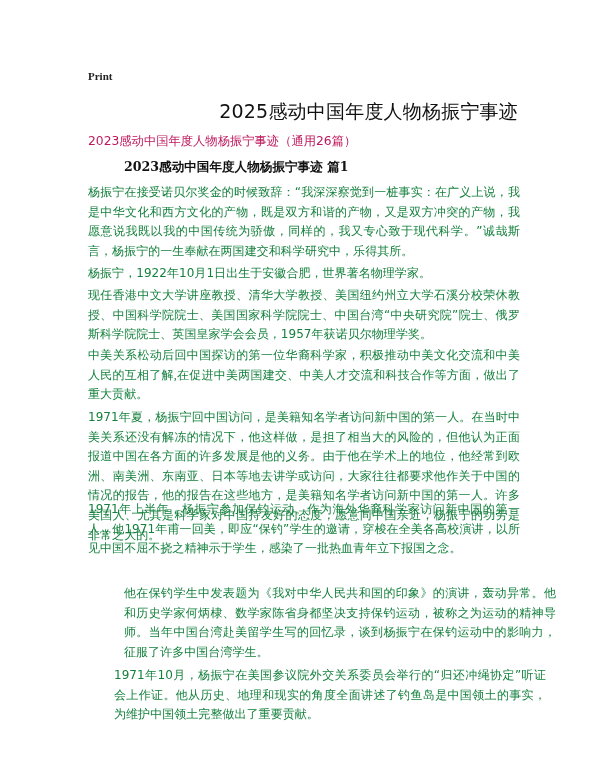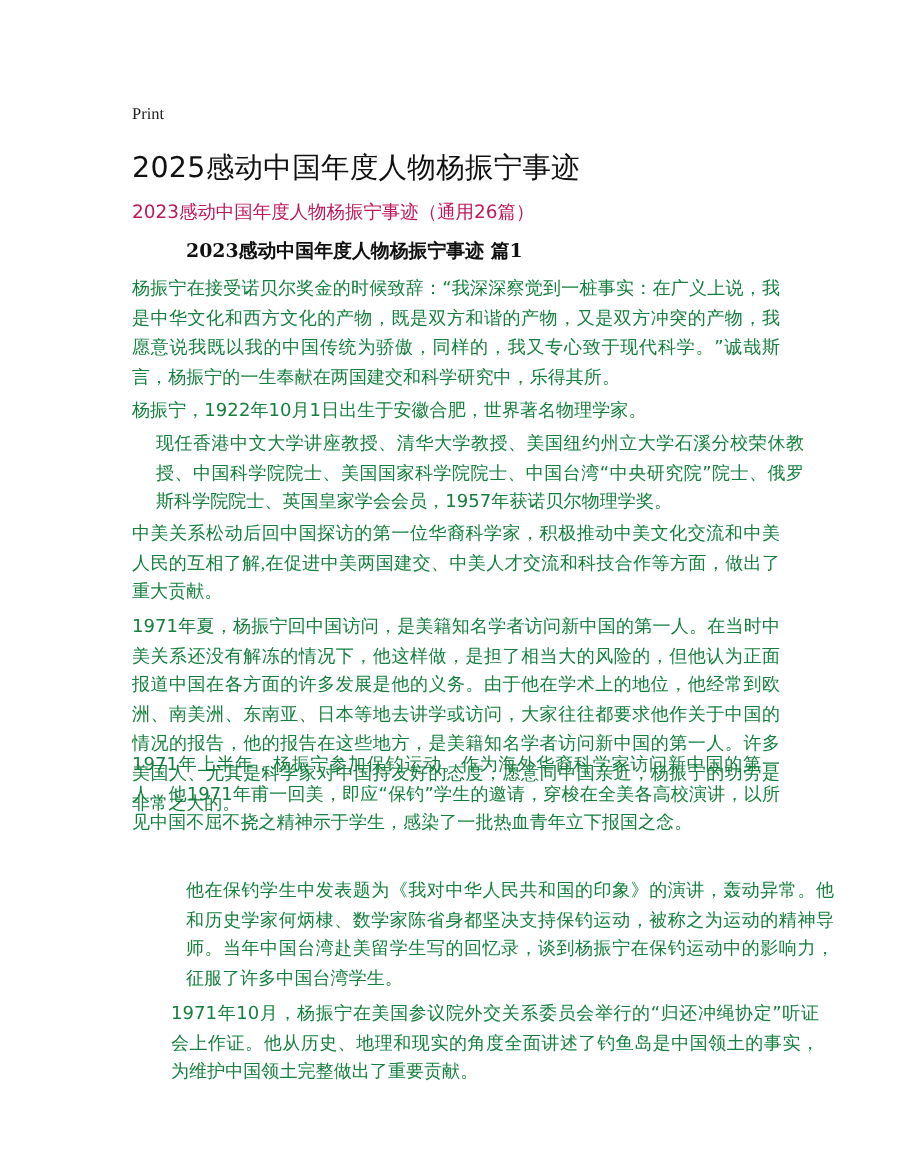--- a/index.html
+++ b/index.html
@@ -1,38 +1,38 @@
 <!DOCTYPE html>
 <html><head>
 <meta charset="utf-8">
 <style>
   html, body { margin:0; padding:0; background:#ffffff; }
   body { width:600px; height:776px; overflow:hidden; position:relative;
          font-family:"DejaVu Sans", sans-serif; color:#1a1a1a; }
   .page { position:absolute; left:88px; top:0; width:430px; }
   .print { position:absolute; top:70px; left:0; font-family:"Liberation Serif", serif;
-           font-size:11px; color:#222; }
-  .title { position:absolute; top:99px; left:0; width:430px; text-align:left;
+           font-size:11px; color:#222;font-weight:bold; }
+  .title { position:absolute; top:99px; left:0; width:430px; text-align:right;
            font-size:19px; color:#111; letter-spacing:0.2px; }
   .subtitle { position:absolute; top:133px; left:0; font-size:12.3px; color:#be185d; white-space:nowrap; }
   .heading { position:absolute; top:159px; left:0; font-size:12.6px; font-weight:bold;
              color:#111; font-family:"DejaVu Serif", serif; white-space:nowrap;margin-left:36px; }
   .para { position:absolute; left:0; width:432px; font-size:12px; line-height:19.6px;
           color:#15803d; text-align:justify; letter-spacing:0.05px; }
 </style>
 </head>
 <body>
 
 <div class="page">
   <div class="print">Print</div>
   <div class="title">2025感动中国年度人物杨振宁事迹</div>
   <div class="subtitle">2023感动中国年度人物杨振宁事迹（通用26篇）</div>
   <div class="heading">2023感动中国年度人物杨振宁事迹 篇1</div>
 
   <div class="para" style="top:183px;">杨振宁在接受诺贝尔奖金的时候致辞：“我深深察觉到一桩事实：在广义上说，我是中华文化和西方文化的产物，既是双方和谐的产物，又是双方冲突的产物，我愿意说我既以我的中国传统为骄傲，同样的，我又专心致于现代科学。”诚哉斯言，杨振宁的一生奉献在两国建交和科学研究中，乐得其所。</div>
   <div class="para" style="top:264px;">杨振宁，1922年10月1日出生于安徽合肥，世界著名物理学家。</div>
-  <div class="para" style="top:286px;margin-left:16px;">现任香港中文大学讲座教授、清华大学教授、美国纽约州立大学石溪分校荣休教授、中国科学院院士、美国国家科学院院士、中国台湾“中央研究院”院士、俄罗斯科学院院士、英国皇家学会会员，1957年获诺贝尔物理学奖。</div>
+  <div class="para" style="top:286px;">现任香港中文大学讲座教授、清华大学教授、美国纽约州立大学石溪分校荣休教授、中国科学院院士、美国国家科学院院士、中国台湾“中央研究院”院士、俄罗斯科学院院士、英国皇家学会会员，1957年获诺贝尔物理学奖。</div>
   <div class="para" style="top:346px;font-family:Liberation Serif, serif;">中美关系松动后回中国探访的第一位华裔科学家，积极推动中美文化交流和中美人民的互相了解,在促进中美两国建交、中美人才交流和科技合作等方面，做出了重大贡献。</div>
   <div class="para" style="top:408px;">1971年夏，杨振宁回中国访问，是美籍知名学者访问新中国的第一人。在当时中美关系还没有解冻的情况下，他这样做，是担了相当大的风险的，但他认为正面报道中国在各方面的许多发展是他的义务。由于他在学术上的地位，他经常到欧洲、南美洲、东南亚、日本等地去讲学或访问，大家往往都要求他作关于中国的情况的报告，他的报告在这些地方，是美籍知名学者访问新中国的第一人。许多美国人、尤其是科学家对中国持友好的态度，愿意同中国亲近，杨振宁的功劳是非常之大的。</div>
   <div class="para" style="top:500px;">1971年上半年，杨振宁参加保钓运动。作为海外华裔科学家访问新中国的第一人，他1971年甫一回美，即应“保钓”学生的邀请，穿梭在全美各高校演讲，以所见中国不屈不挠之精神示于学生，感染了一批热血青年立下报国之念。</div>
   <div class="para" style="top:584px;margin-left:36px;">他在保钓学生中发表题为《我对中华人民共和国的印象》的演讲，轰动异常。他和历史学家何炳棣、数学家陈省身都坚决支持保钓运动，被称之为运动的精神导师。当年中国台湾赴美留学生写的回忆录，谈到杨振宁在保钓运动中的影响力，征服了许多中国台湾学生。</div>
   <div class="para" style="top:666px;margin-left:26px;">1971年10月，杨振宁在美国参议院外交关系委员会举行的“归还冲绳协定”听证会上作证。他从历史、地理和现实的角度全面讲述了钓鱼岛是中国领土的事实，为维护中国领土完整做出了重要贡献。</div>
 </div>
 
 </body></html>

